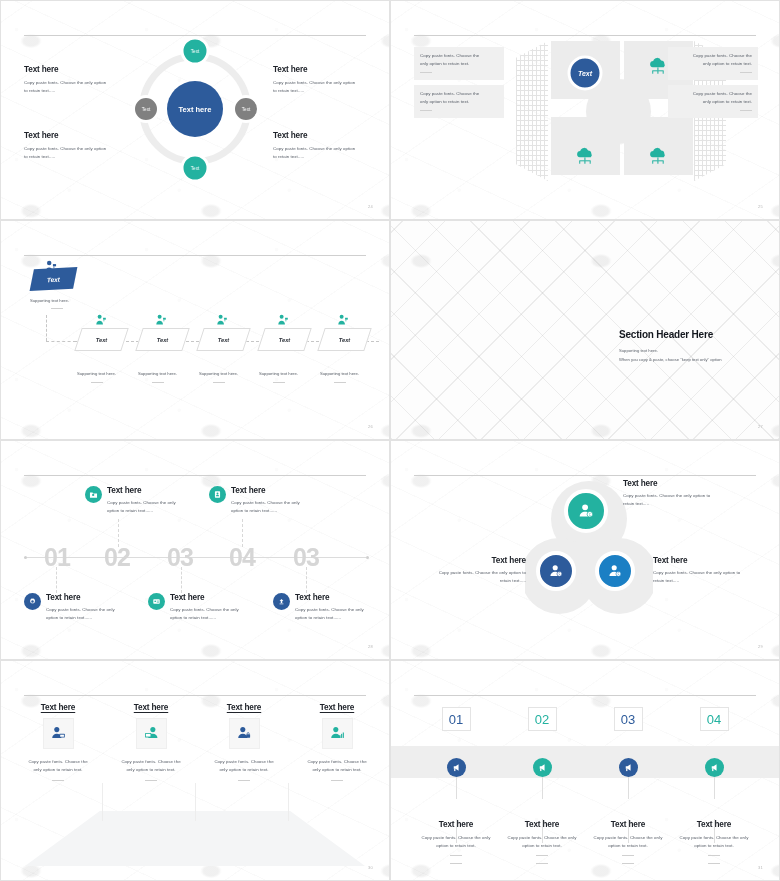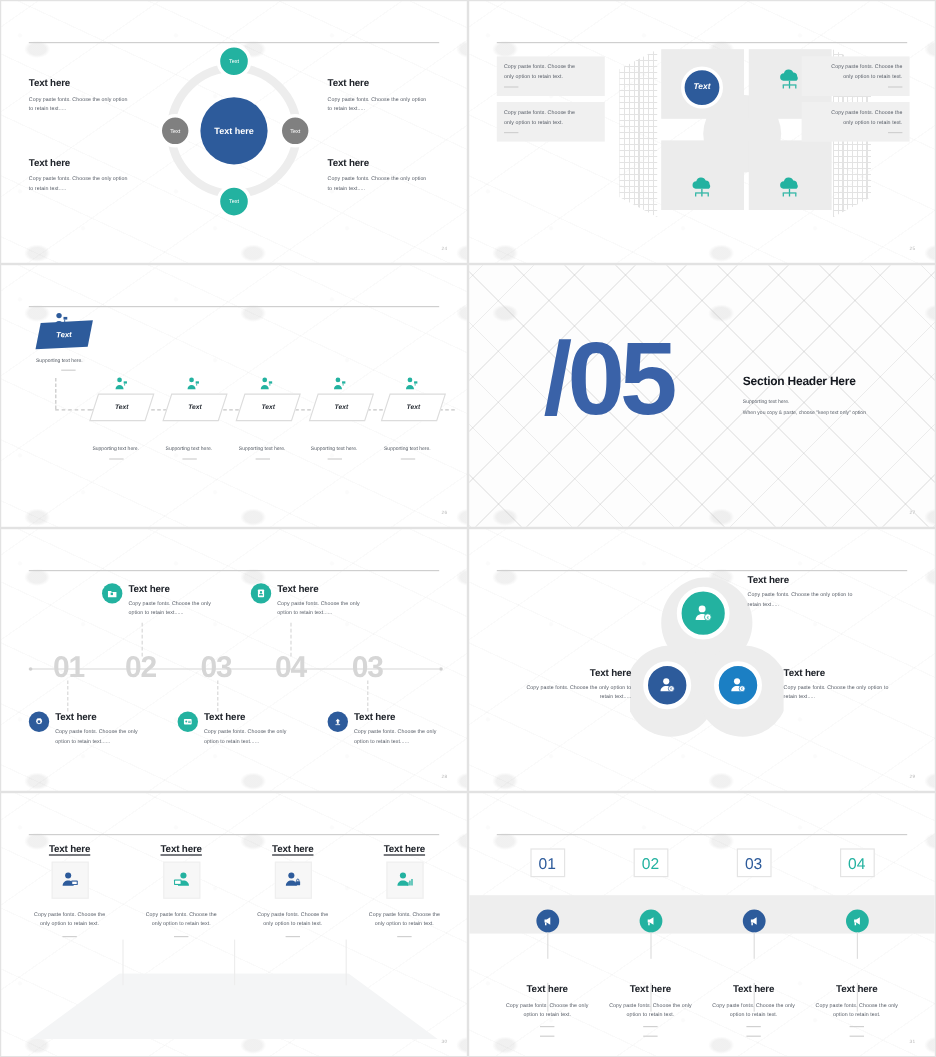--- a/index.html
+++ b/index.html
@@ -165,21 +165,21 @@
     background-image:
       repeating-linear-gradient(45deg, rgba(175,175,175,.22) 0 1px, transparent 1px 30px),
       repeating-linear-gradient(-45deg, rgba(175,175,175,.22) 0 1px, transparent 1px 30px);
   }
   .s4-num{
     position:absolute; left:62px; top:52px;
     font-size:86px; font-weight:bold; color:#3A62A8;
     letter-spacing:-4px; line-height:1;
     font-family:"Liberation Sans", sans-serif;
   }
-  .s4-hd{ position:absolute; left:228px; top:92px; }
+  .s4-hd{ position:absolute; left:228px; top:108px; }
   .s4-hd h2{ font-size:10px; font-weight:bold; color:#14181f; letter-spacing:-.2px; }
   .s4-hd p{ font-size:4.2px; color:#5b616a; line-height:2.2; margin-top:6px; }
 
   
   .s5-axis{ position:absolute; left:23px; right:23px; top:116px; height:1px; background:#dcdcdc; }
   .s5-cap{ position:absolute; width:3px; height:3px; background:#d0d0d0; border-radius:50%; top:115px; }
   .s5-num{
     position:absolute; top:116px; transform:translate(-50%,-50%);
     font-size:25px; font-weight:bold; color:#d6d6d6; letter-spacing:-1px;
   }
@@ -471,21 +471,20 @@
     <div class="dash" style="position:absolute;left:151px;top:161px;"></div>
     <div class="dash" style="position:absolute;left:212px;top:161px;"></div>
     <div class="dash" style="position:absolute;left:272px;top:161px;"></div>
     <div class="dash" style="position:absolute;left:333px;top:161px;"></div>
     <div class="pagenum">26</div>
   </div>
 
   <div class="slide s4">
     <div class="s4-grid"></div>
     <div class="wmdots"></div>
-    <div class="s4-num">/05</div>
     <div class="s4-hd">
       <h2>Section Header Here</h2>
       <p>
         <span>Supporting text here.</span><br>
         <span>When you copy &amp; paste, choose "keep text only" option</span>
       </p>
     </div>
     <div class="pagenum">27</div>
   </div>
 

